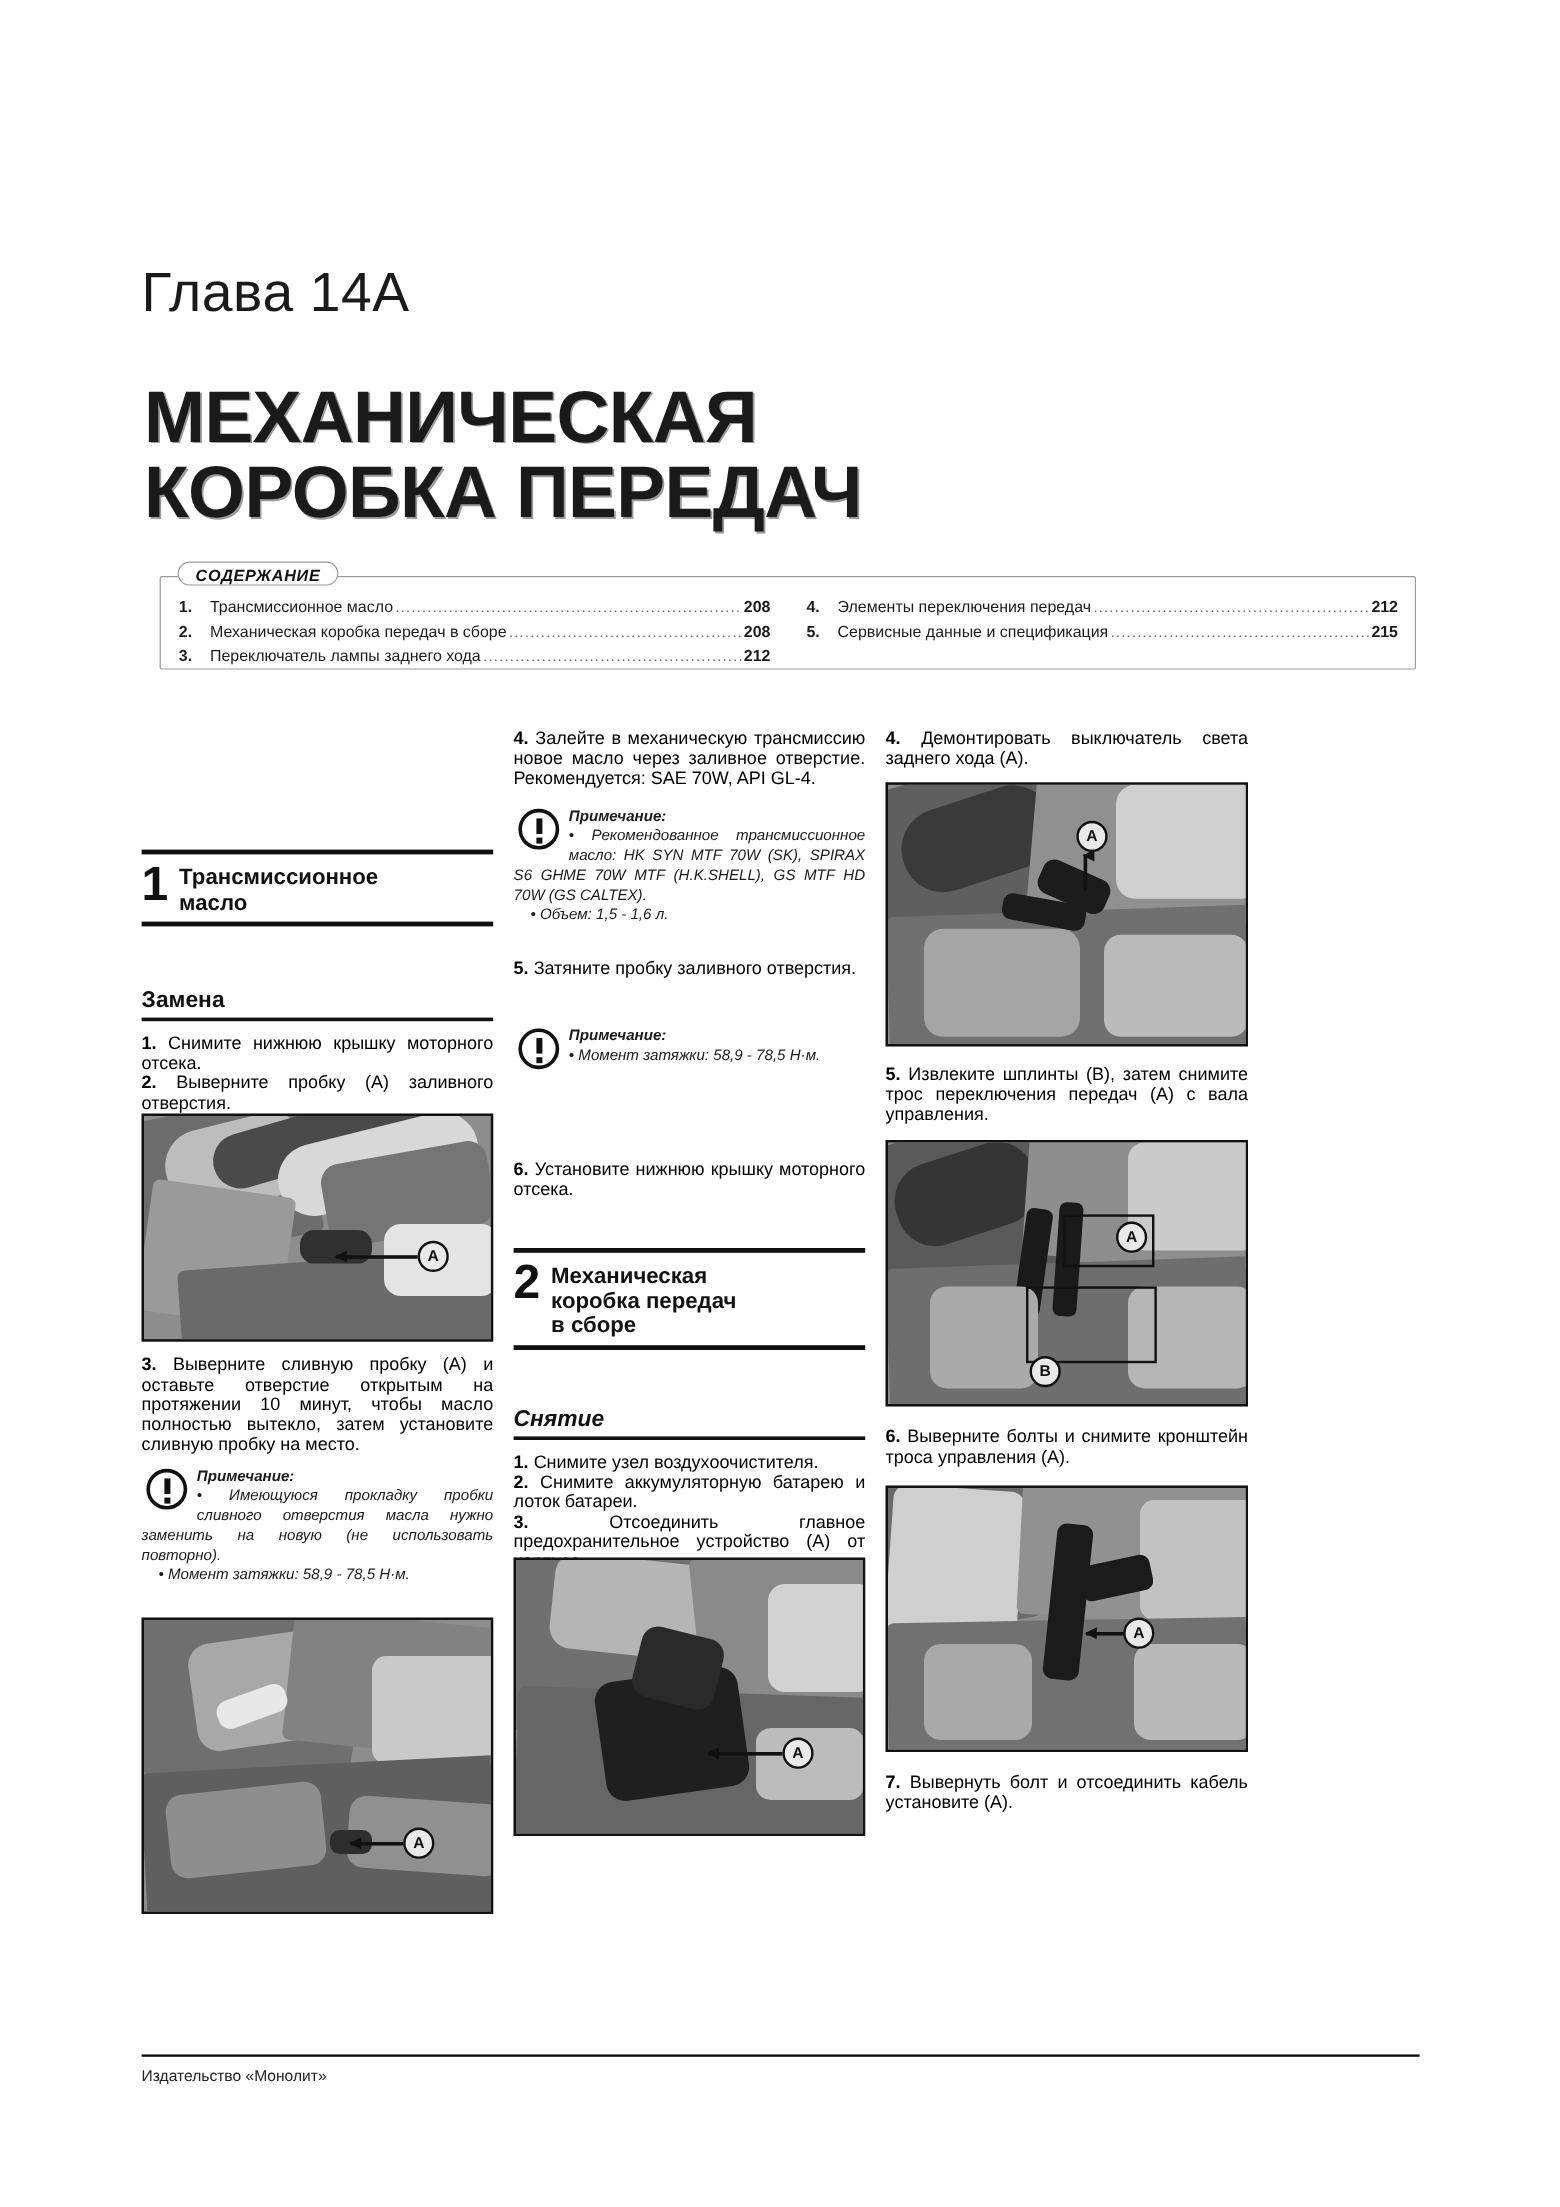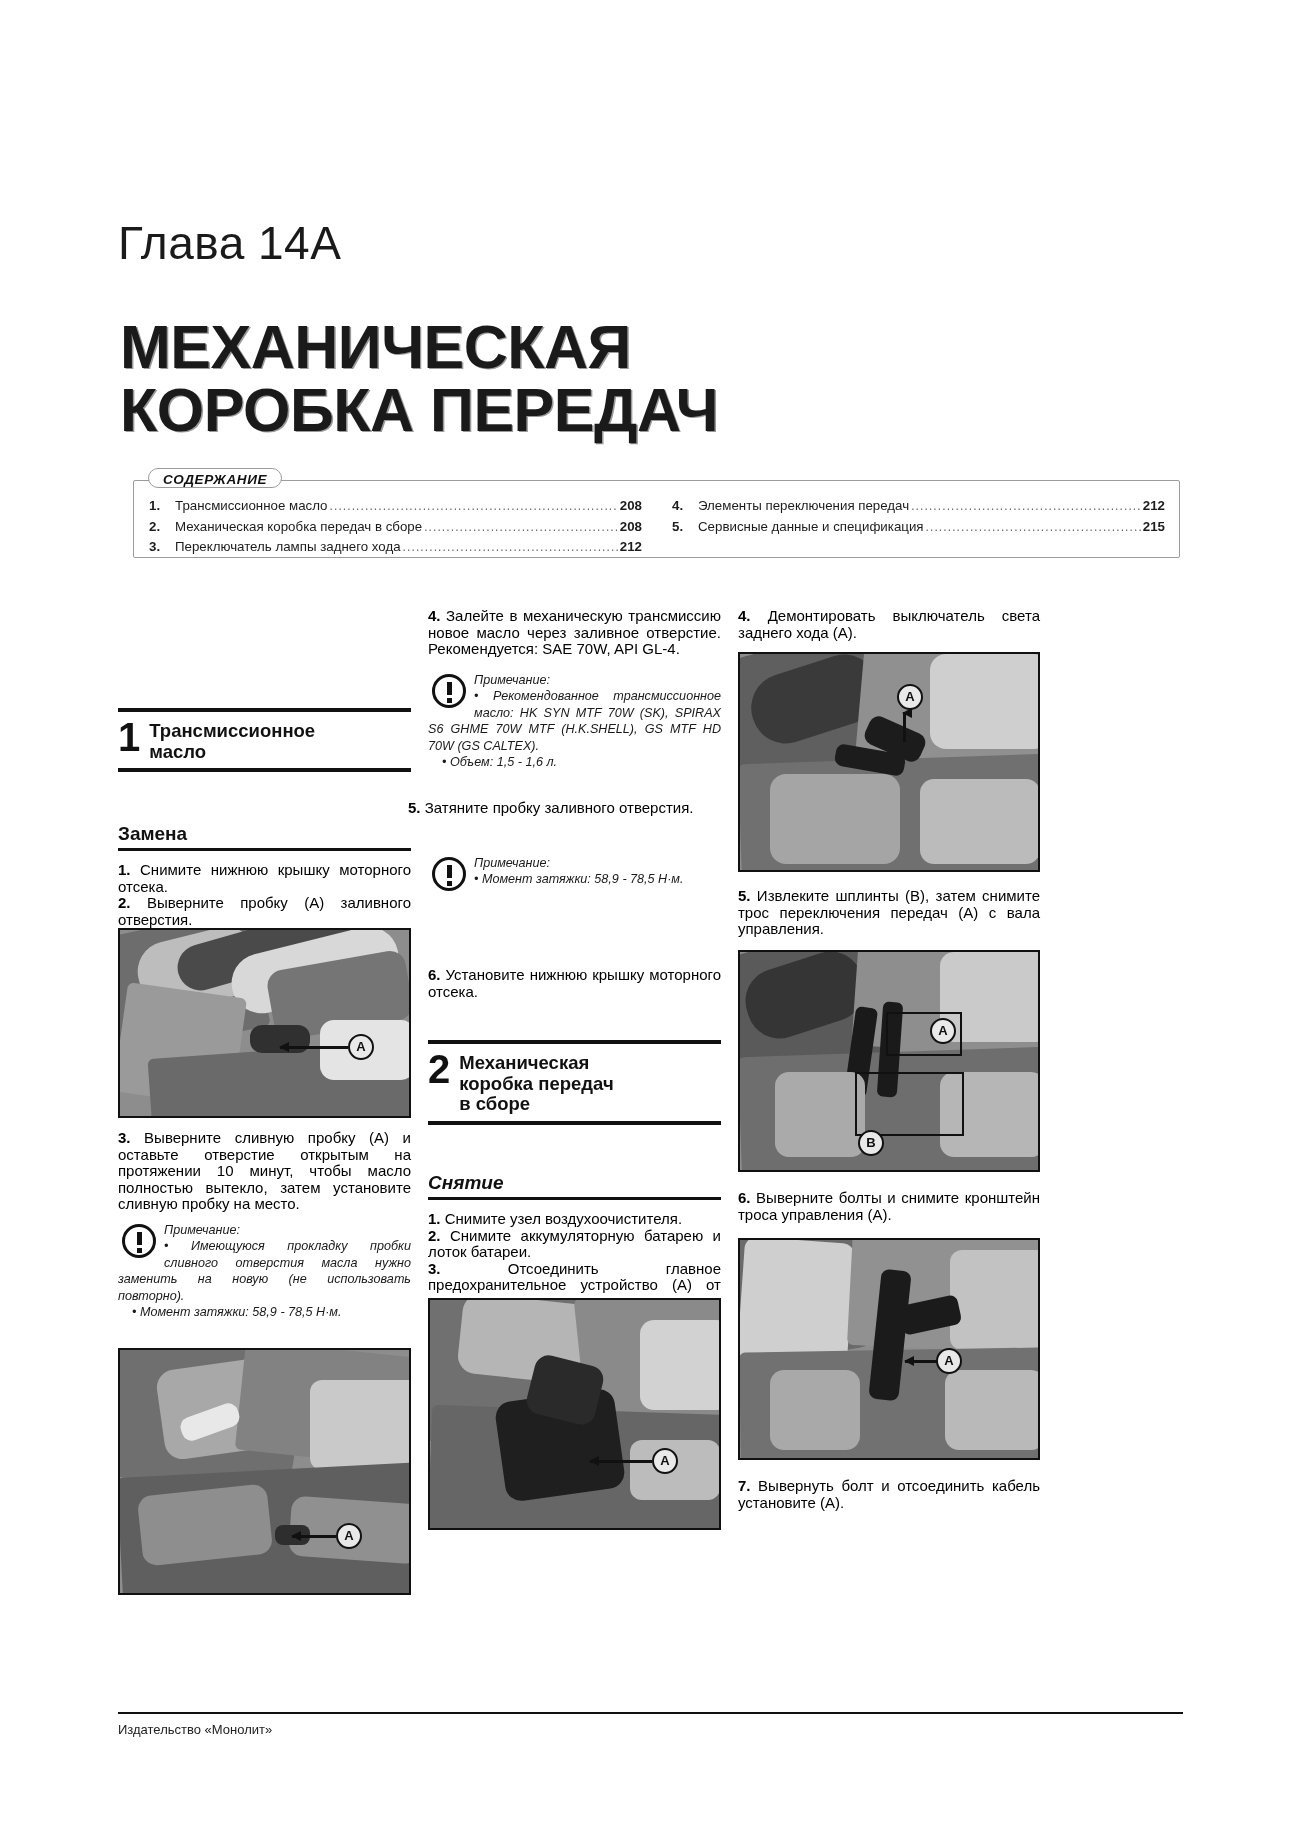--- a/index.html
+++ b/index.html
@@ -199,21 +199,21 @@
   .note .excl::after {
     content: "";
     position: absolute;
     left: 50%;
     top: 21px;
     margin-left: -2.5px;
     width: 5px;
     height: 5px;
     background: #111;
   }
-  .note .nt { display: block; }
+  .note .nt { display: block; font-weight: bold; }
   .note .bullet-line { display: block; }
 
   
   .photo {
     border: 2.5px solid #111;
     background: #8d8d8d;
     position: relative;
     overflow: hidden;
     box-sizing: border-box;
   }
@@ -397,21 +397,21 @@
 
   <div class="colblock" style="left:428px; top:672px;">
     <div class="note">
       <span class="excl"></span>
       <span class="nt">Примечание:</span>
       <span class="bullet-line">• Рекомендованное трансмиссионное масло: HK SYN MTF 70W (SK), SPIRAX S6 GHME 70W MTF (H.K.SHELL), GS MTF HD 70W (GS CALTEX).</span>
       <span class="bullet-line" style="padding-left:14px;">• Объем: 1,5 - 1,6 л.</span>
     </div>
   </div>
 
-  <div class="colblock" style="left:408px; top:800px;">
+  <div class="colblock" style="left:428px; top:800px;">
     <p class="body">
       <span class="stepnum">5.</span>
       <span>Затяните пробку заливного отверстия.</span>
     </p>
   </div>
 
   <div class="colblock" style="left:428px; top:855px;">
     <div class="note">
       <span class="excl"></span>
       <span class="nt">Примечание:</span>

